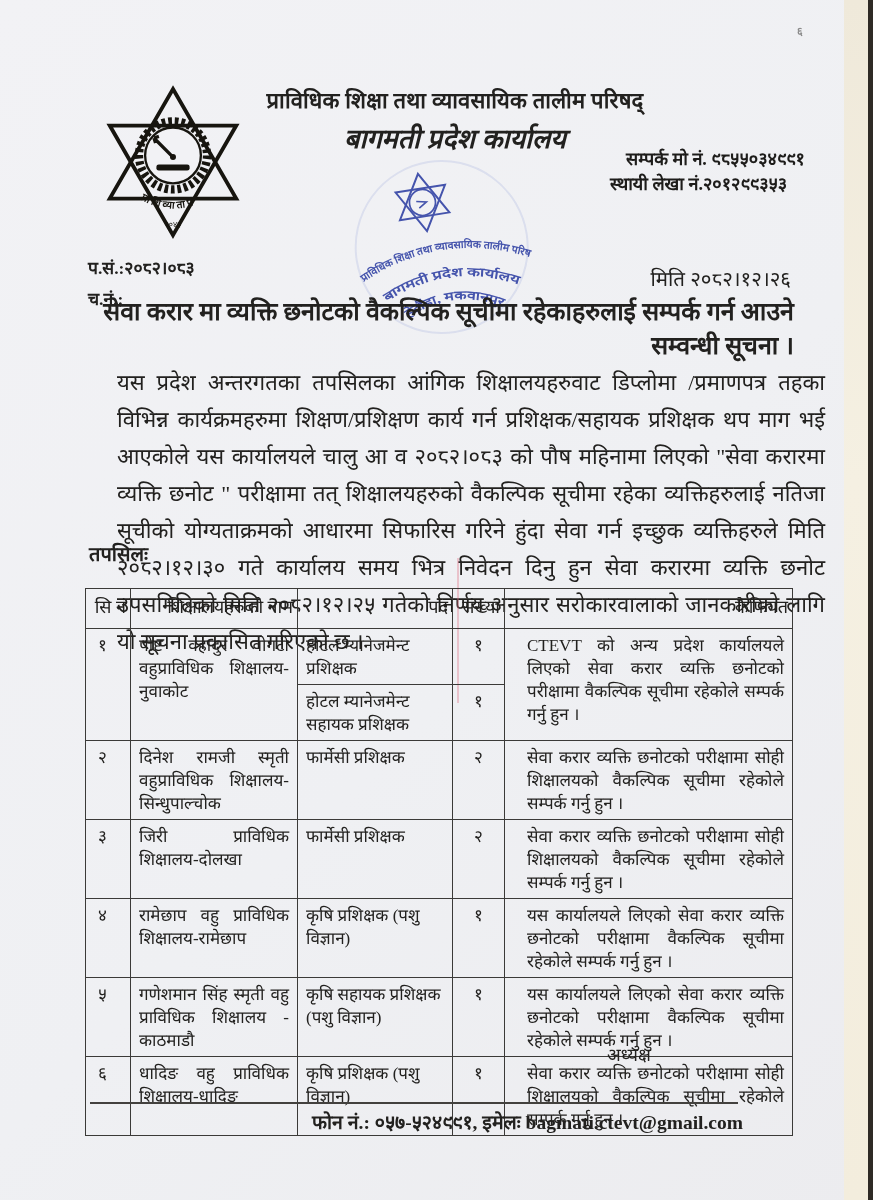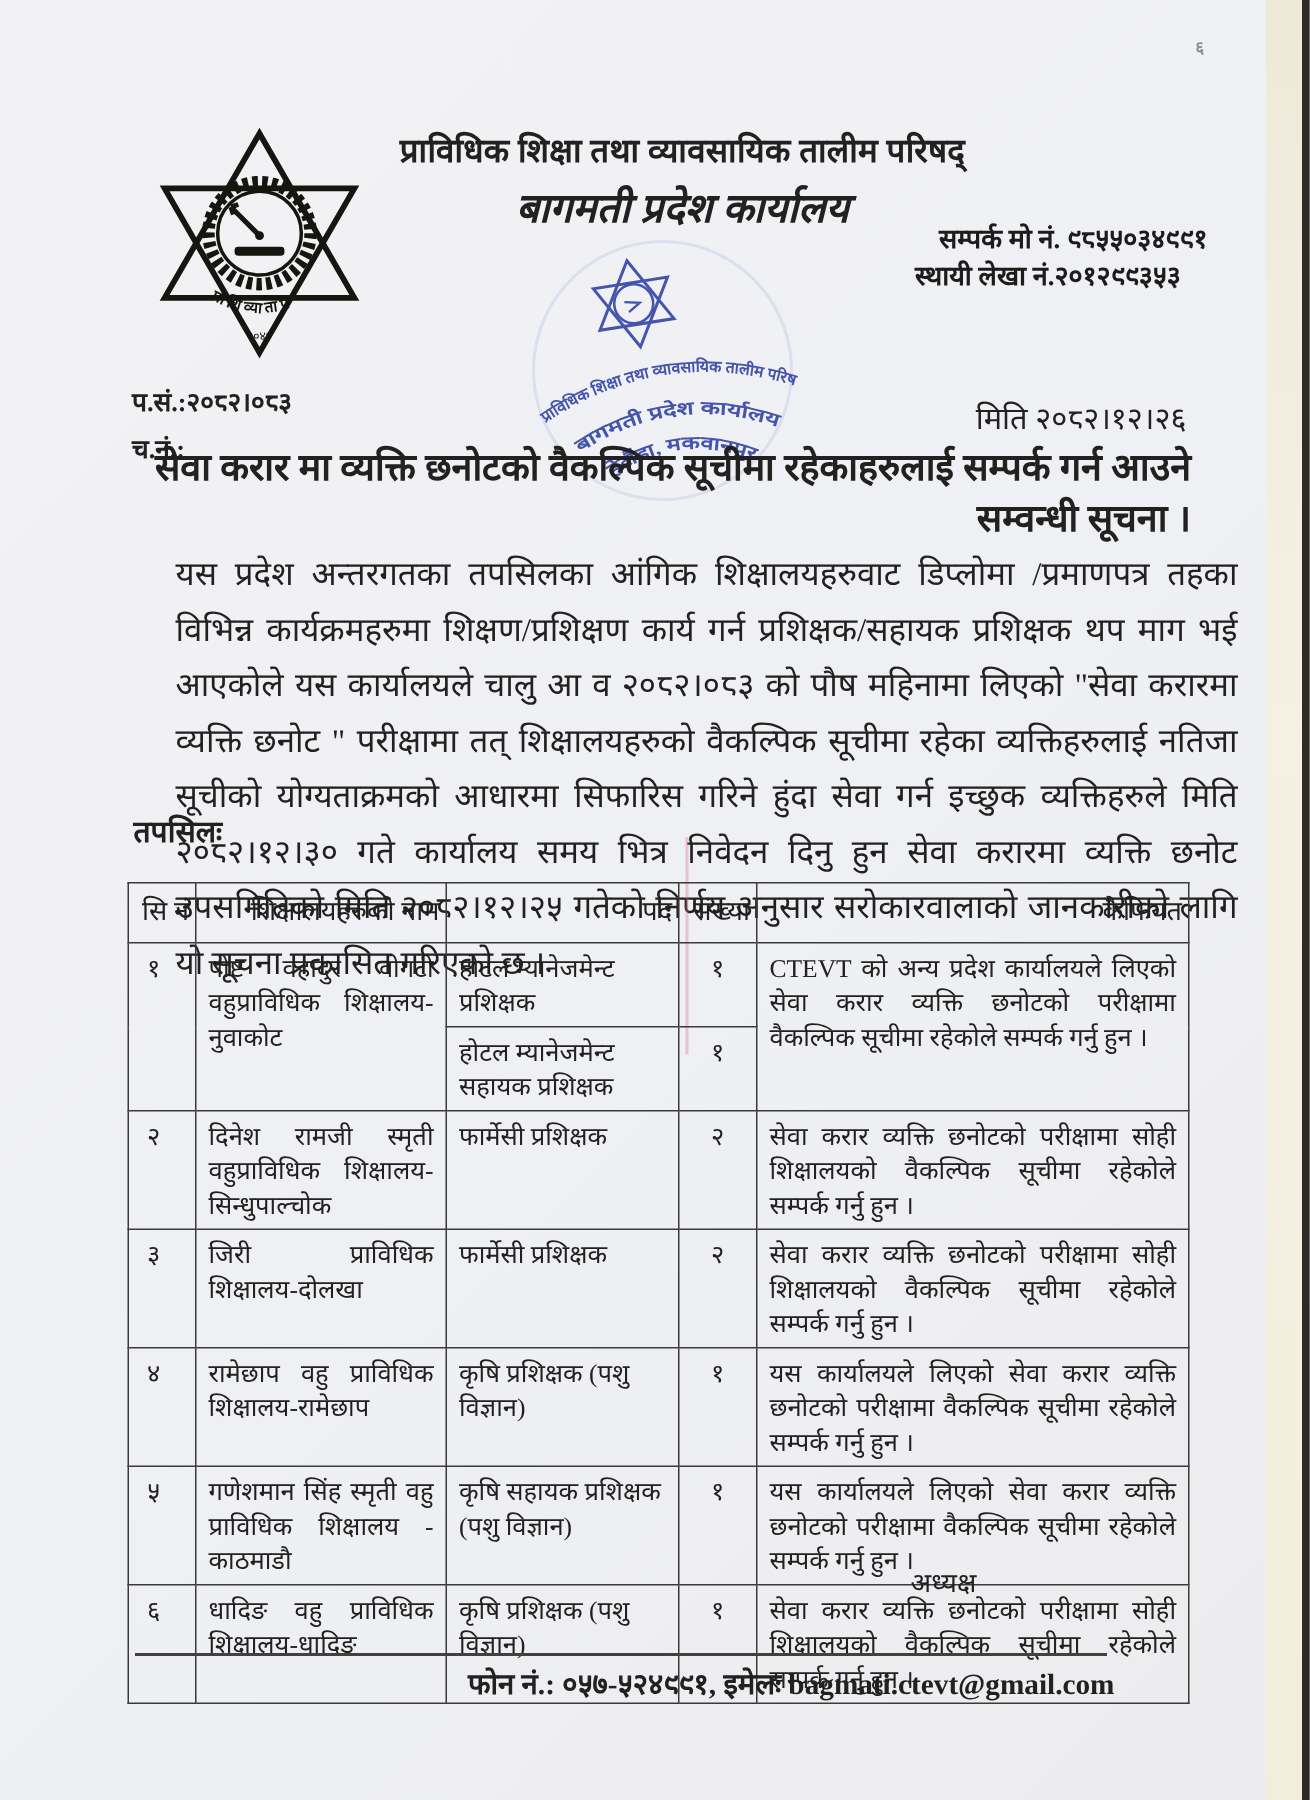--- a/index.html
+++ b/index.html
@@ -38,21 +38,21 @@
   .detail-table th,.detail-table td{border:1.6px solid #3b3a38;vertical-align:top;padding:5px 8px 4px;font-weight:normal;}
   .detail-table th{font-size:18px;text-align:right;padding:7px 4px 9px;}
   .col-sn{width:45px;}
   .col-school{width:167px;}
   .col-pad{width:155px;}
   .col-count{width:52px;}
   .col-remark{width:288px;}
   td.sn{text-align:left;padding-left:12px;}
   td.count{text-align:center;}
   td.school{text-align:justify;}
-  td.remark{text-align:justify;padding-left:8px;}
+  td.remark{text-align:justify;padding-left:22px;}
 
   .artifact-line{position:absolute;left:457px;top:558px;width:1.5px;height:145px;background:rgba(224,110,130,.35);}
 
   .sig-block{position:absolute;left:498px;top:1042px;width:262px;text-align:center;}
   .sig-l1{font-size:18px;}
   .sig-l2{font-size:17px;margin-top:7px;}
 
   .footer-rule{position:absolute;left:90px;top:1102px;width:648px;border-top:2px solid #43413e;}
   .footer-contact{position:absolute;left:88px;top:1108px;width:655px;text-align:right;font-size:19.5px;font-weight:600;}
 </style>

